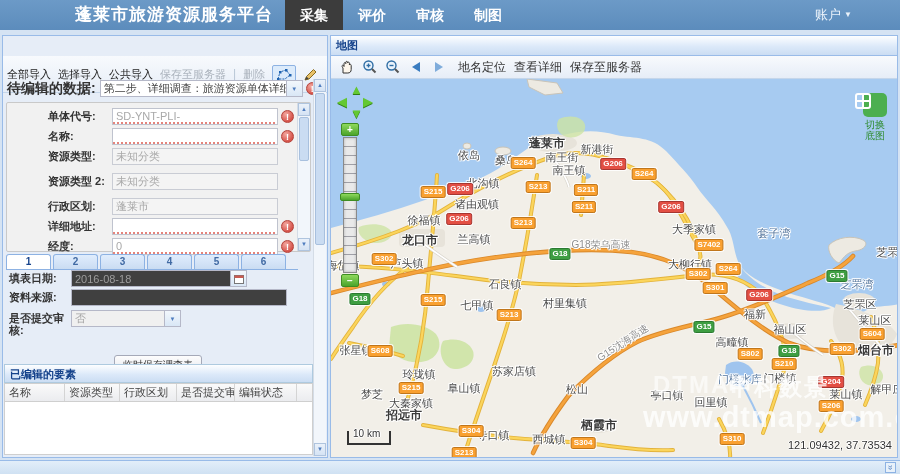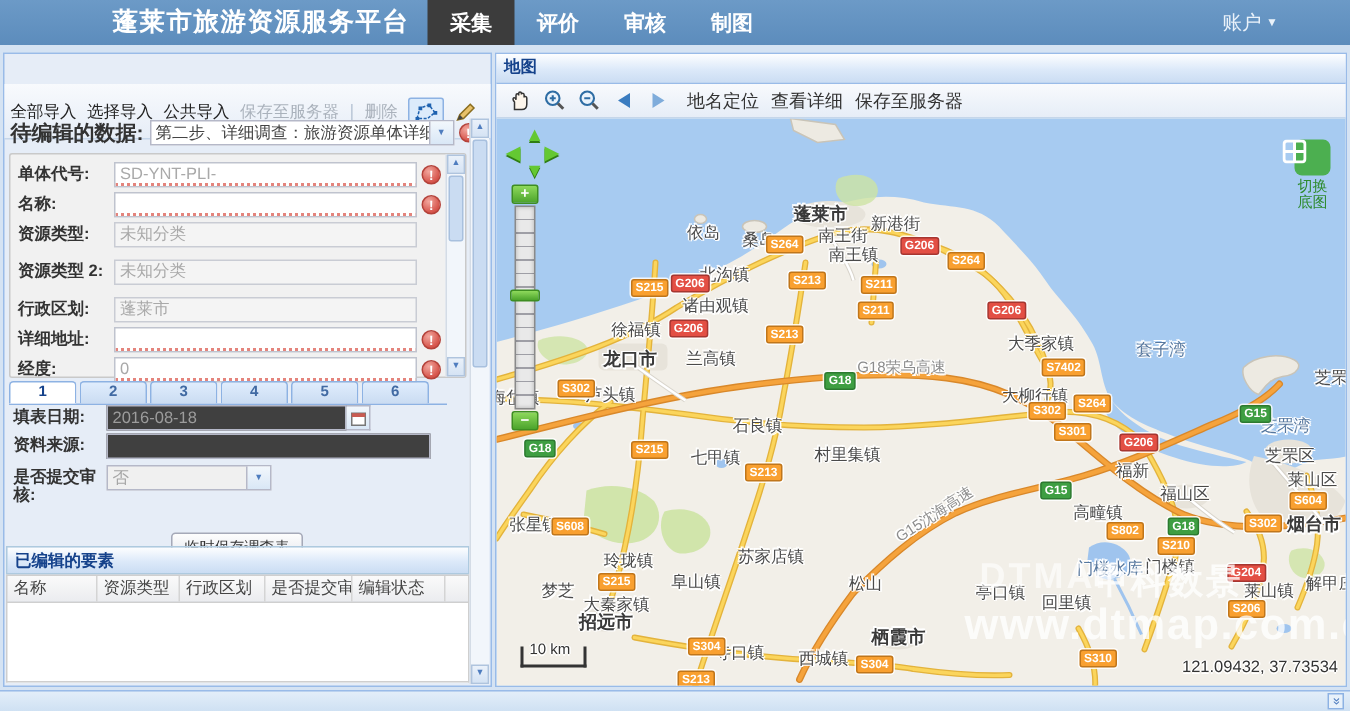--- a/index.html
+++ b/index.html
@@ -43,21 +43,21 @@
   .combo-trig{width:15px;height:100%;border-left:1px solid #B5B8C8;background:linear-gradient(#F2F7FC,#D9E7F6);
               color:#4F7DBF;font-size:6px;display:flex;align-items:center;justify-content:center;}
   .pending-combo{width:203px;}
   .req{width:13px;height:13px;border-radius:50%;flex:0 0 13px;
        background:radial-gradient(circle at 35% 30%,#F2A79E,#D6544B 70%);border:1px solid #B4423A;
        color:#fff;font-size:9px;font-weight:bold;line-height:12px;text-align:center;box-sizing:border-box;margin-left:3px;}
 
   
   .fieldset{position:absolute;left:3px;top:66px;width:305px;height:150px;background:#F1F1F1;
             border:1px solid #C9C9C9;border-radius:2px;box-sizing:border-box;padding:3px 16px 3px 5px;}
-  .frow{display:flex;align-items:center;height:20px;}
+  .frow{display:flex;align-items:center;height:20px;margin-left:36px;}
   .frow.tall{height:30px;}
   .flabel{width:64px;flex:0 0 64px;font-size:11px;font-weight:bold;color:#333;line-height:11px;}
   .finput{position:relative;flex:1;height:15px;border:1px solid #BFC3CE;background:#fff;
           font-size:11px;color:#A9A9A9;line-height:15px;padding:0 3px;overflow:hidden;white-space:nowrap;}
   .finput.invalid:after{content:"";position:absolute;left:0;right:0;bottom:0;height:2px;
           background:repeating-linear-gradient(90deg,#E4847C 0 2px,transparent 2px 4px);}
   .finput.disabled{background:#F4F4F4;border-color:#C9CCD4;}
 
   
   .sbar{position:absolute;width:13px;background:#F2F6FB;border-left:1px solid #D4DCE6;box-sizing:border-box;}

